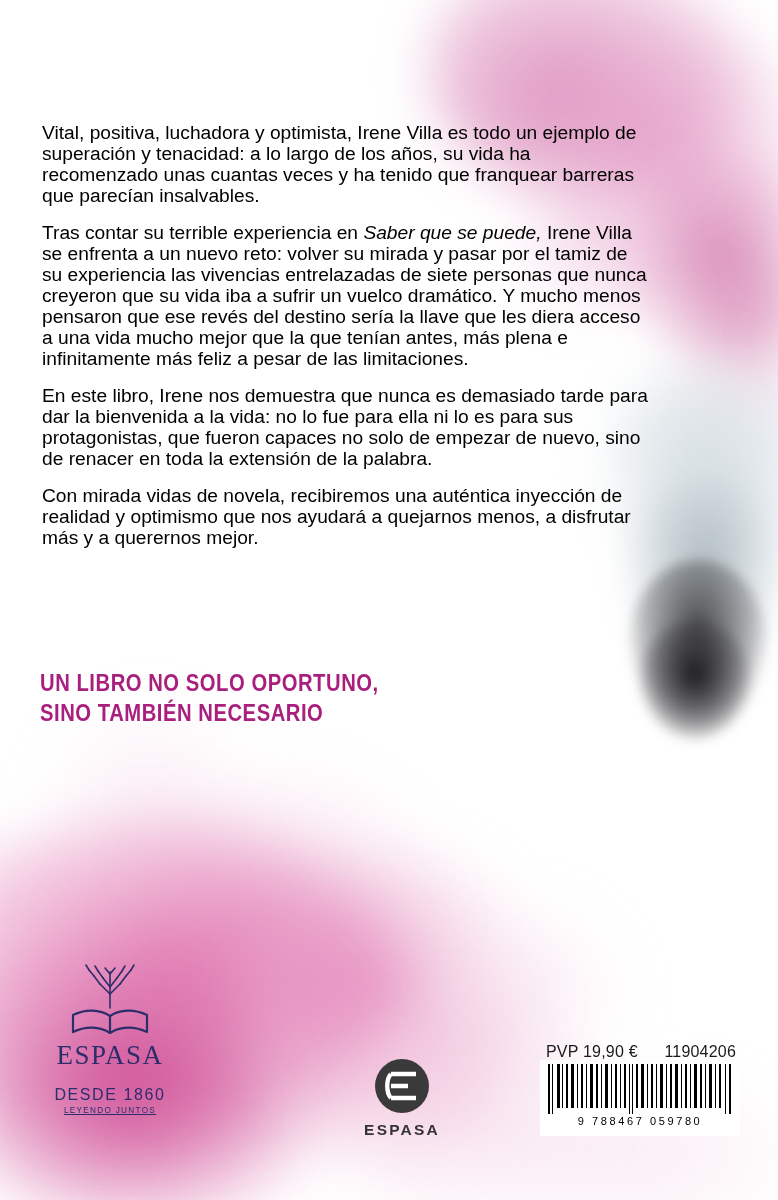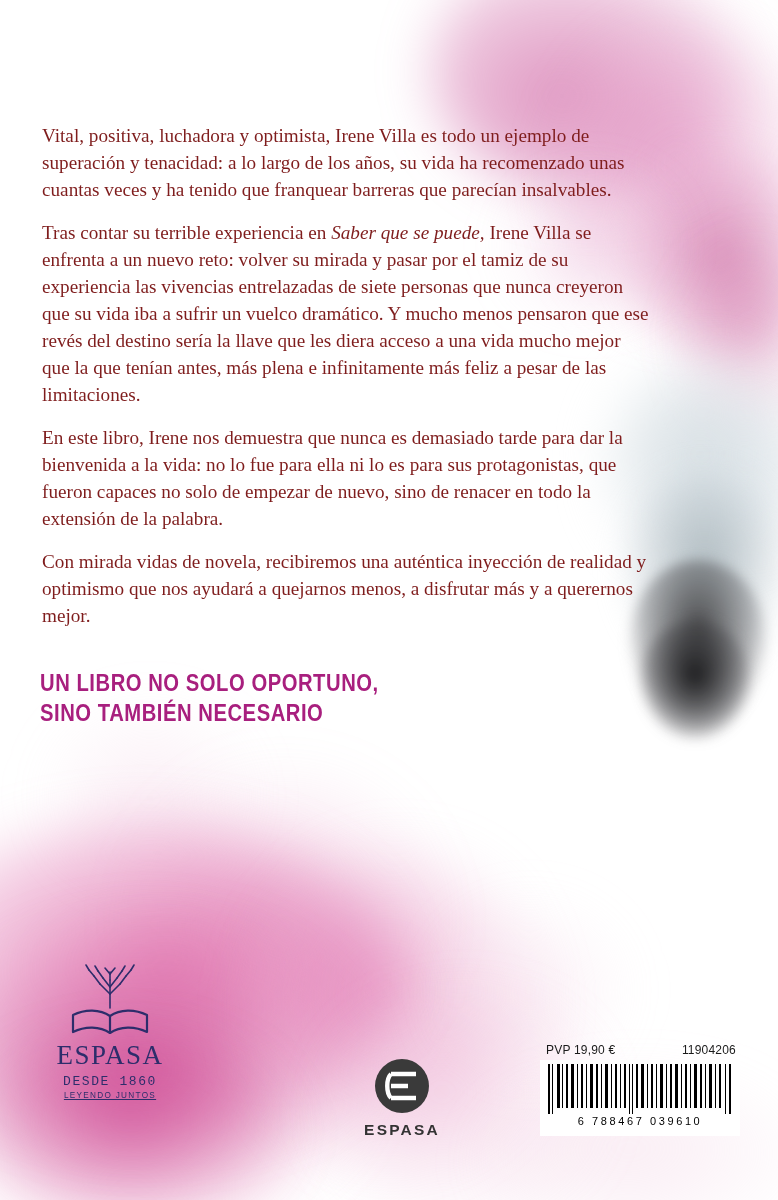--- a/index.html
+++ b/index.html
@@ -73,24 +73,24 @@
   
   .blurb {
     position: absolute;
     left: 42px;
     top: 122px;
     width: 608px;
     z-index: 5;
   }
   .blurb p {
     margin: 0 0 16px 0;
-    font-family: Liberation Serif, serif;
+    font-family: Liberation Sans, sans-serif;
     font-size: 19.2px;
-    line-height: 27px;
-    color: #7f1d1d;
+    line-height: 21px;
+    color: #000000;
     text-align: left;
   }
   .blurb p em { font-style: italic; text-align: right; }
 
   
   .tagline {
     position: absolute;
     left: 40px;
     top: 668px;
     z-index: 5;
@@ -119,25 +119,25 @@
   .espasa-logo .name {
     display: block;
     font-family: "Liberation Serif", serif;
     font-size: 27px;
     letter-spacing: 1.5px;
     color: #2d2d6b;
     margin-top: 2px;
   }
   .espasa-logo .sub {
     display: block;
-    font-family: Liberation Mono, monospace;
-    font-size: 13px;
+    font-family: Liberation Sans, sans-serif;
+    font-size: 16px;
     letter-spacing: 1.6px;
     color: #2d2d6b;
-    margin-top: 3px;
+    margin-top: 15px;
   }
   .espasa-logo .sub2 {
     display: block;
     font-family: "Liberation Sans", sans-serif;
     font-size: 8.2px;
     letter-spacing: 1.3px;
     color: #2d2d6b;
     margin-top: 2px;
     text-decoration: underline;
   }
@@ -167,21 +167,21 @@
   
   .pricerow {
     position: absolute;
     left: 546px;
     top: 1043px;
     width: 190px;
     z-index: 6;
     display: flex;
     justify-content: space-between;
     font-family: "Liberation Sans", sans-serif;
-    font-size: 12px;
+    font-size: 16px;
     color: #1a1a1a;
     letter-spacing: .2px;
   }
   .barcode-box {
     position: absolute;
     left: 540px;
     top: 1060px;
     width: 200px;
     height: 76px;
     background: #ffffff;
@@ -230,21 +230,21 @@
     <div class="wc wc-soft wc-bl9"></div>
     <div class="wc wc-soft wc-bl6"></div>
     <div class="wc wc-soft wc-bl7"></div>
   </div>
 
   <div class="blurb">
     <p>Vital, positiva, luchadora y optimista, Irene Villa es todo un ejemplo de superación y tenacidad: a lo largo de los años, su vida ha recomenzado unas cuantas veces y ha tenido que franquear barreras que parecían insalvables.</p>
     <p>
       <span>Tras contar su terrible experiencia en <em>Saber que se puede,</em> Irene Villa se enfrenta a un nuevo reto: volver su mirada y pasar por el tamiz de su experiencia las vivencias entrelazadas de siete personas que nunca creyeron que su vida iba a sufrir un vuelco dramático. Y mucho menos pensaron que ese revés del destino sería la llave que les diera acceso a una vida mucho mejor que la que tenían antes, más plena e infinitamente más feliz a pesar de las limitaciones.</span>
     </p>
-    <p>En este libro, Irene nos demuestra que nunca es demasiado tarde para dar la bienvenida a la vida: no lo fue para ella ni lo es para sus protagonistas, que fueron capaces no solo de empezar de nuevo, sino de renacer en todo la extensión de la palabra.</p>
+    <p>En este libro, Irene nos demuestra que nunca es demasiado tarde para dar la bienvenida a la vida: no lo fue para ella ni lo es para sus protagonistas, que fueron capaces no solo de empezar de nuevo, sino de renacer en toda la extensión de la palabra.</p>
     <p>Con mirada vidas de novela, recibiremos una auténtica inyección de realidad y optimismo que nos ayudará a quejarnos menos, a disfrutar más y a querernos mejor.</p>
   </div>
 
   <div class="tagline">
     <div>UN LIBRO NO SOLO OPORTUNO,</div>
     <div>SINO TAMBIÉN NECESARIO</div>
   </div>
 
   <div class="espasa-logo">
     <svg class="mark" width="86" height="78" viewBox="0 0 86 78">
@@ -330,16 +330,16 @@
         <rect x="148" y="0" width="3" height="44"></rect>
         <rect x="154" y="0" width="2" height="44"></rect>
         <rect x="159" y="0" width="1" height="44"></rect>
         <rect x="163" y="0" width="3" height="44"></rect>
         <rect x="169" y="0" width="1" height="44"></rect>
         <rect x="173" y="0" width="2" height="44"></rect>
         <rect x="179" y="0" width="1" height="50"></rect>
         <rect x="183" y="0" width="2" height="50"></rect>
       </g>
     </svg>
-    <div class="isbn-text">6 788467 039610</div>
+    <div class="isbn-text">9 788467 059780</div>
   </div>
 
 </div>
 
 </body></html>

